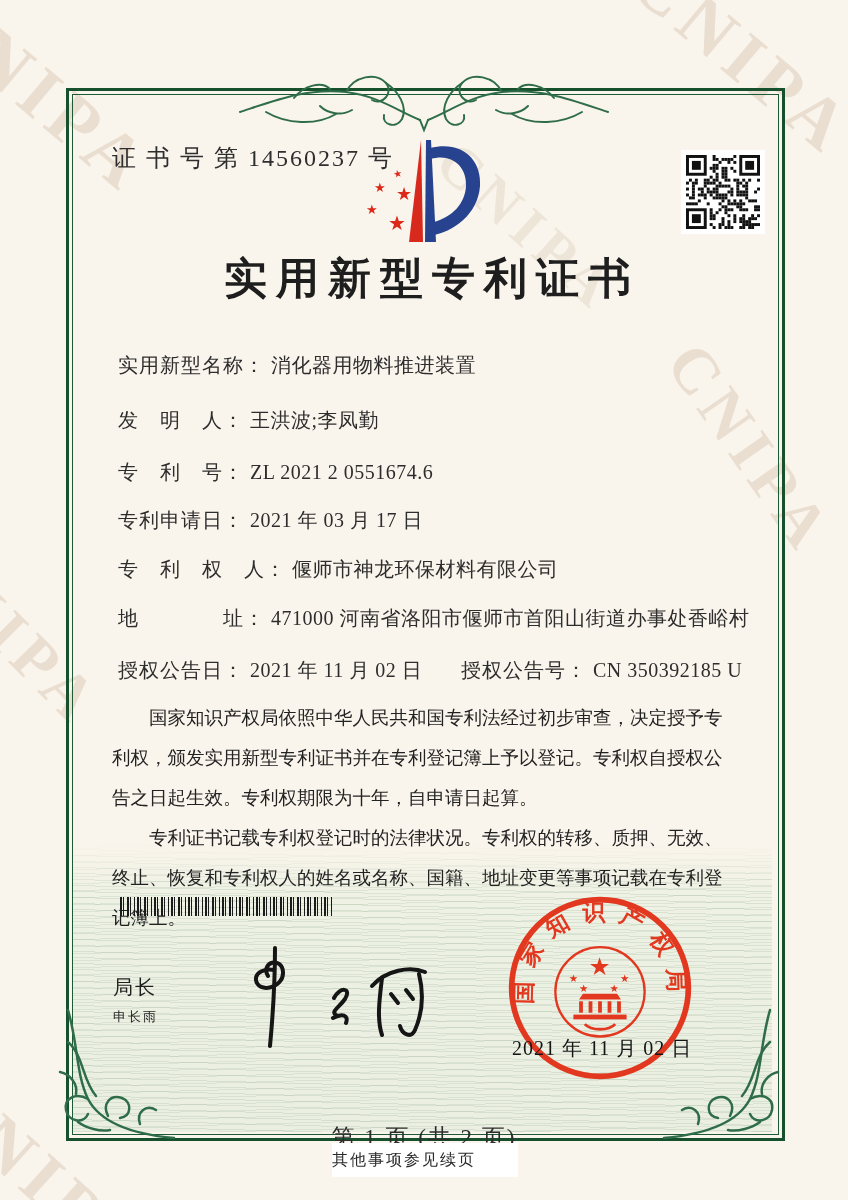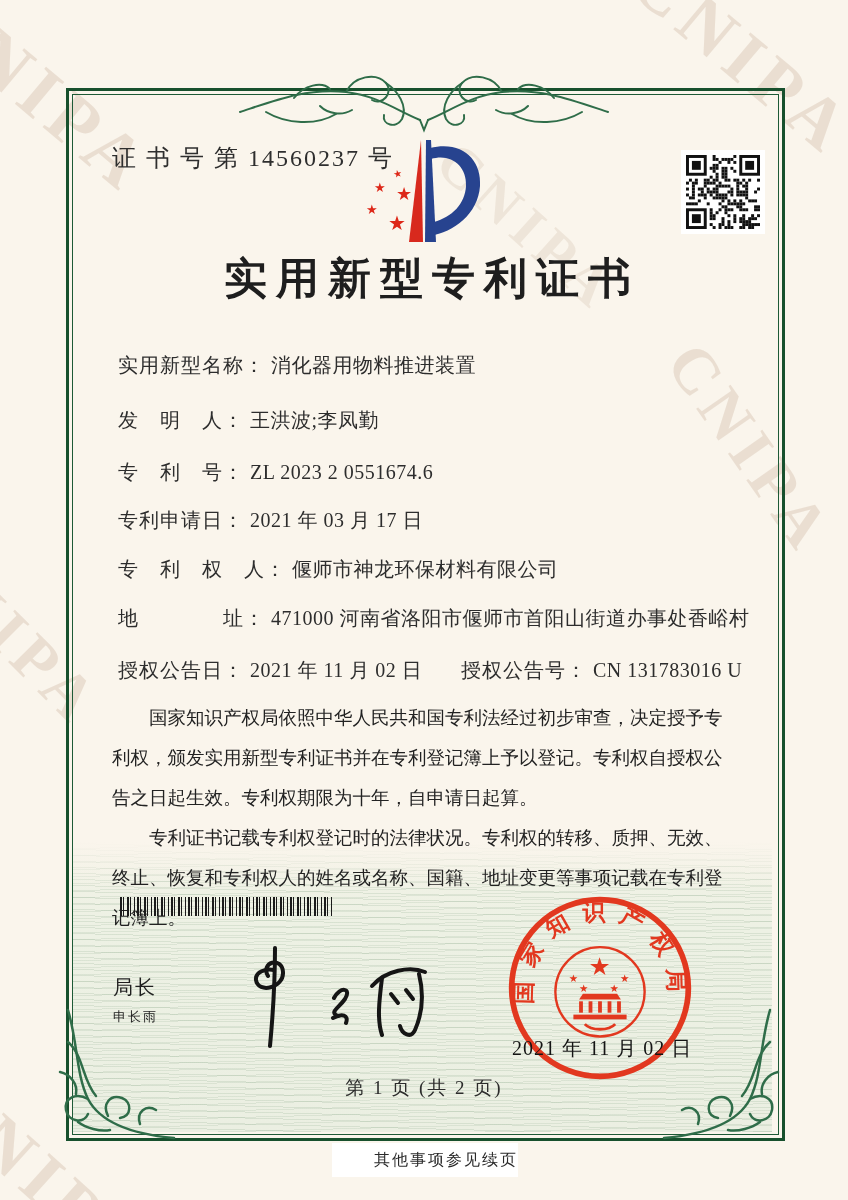--- a/index.html
+++ b/index.html
@@ -79,26 +79,26 @@
     font-family:"Liberation Sans","DejaVu Sans",sans-serif;letter-spacing:2px;}
   .signature{position:absolute;left:222px;top:942px;}
   
   .seal{position:absolute;left:505px;top:893px;}
   .seal-date{
     position:absolute;left:512px;top:1035px;font-size:20px;color:#141414;
     letter-spacing:1px;white-space:nowrap;
   }
   
   .page-info{
-    position:absolute;left:0;top:1075px;width:848px;text-align:center;
-    font-size:19px;letter-spacing:2px;color:#2c2c2c;
+    position:absolute;left:0;top:1122px;width:848px;text-align:center;
+    font-size:23px;letter-spacing:2px;color:#2c2c2c;
   }
   .cont-note{
     position:absolute;left:332px;top:1143px;width:186px;height:34px;background:#ffffff;
-    text-align:right;line-height:34px;font-size:16px;letter-spacing:2px;color:#2a2a2a;
+    text-align:left;line-height:34px;font-size:16px;letter-spacing:2px;color:#2a2a2a;
   }
   
   .orn-top{position:absolute;left:232px;top:58px;}
   .orn-bl{position:absolute;left:48px;top:1002px;}
   .orn-br{position:absolute;left:640px;top:1002px;transform:scaleX(-1);}
 </style>
 </head>
 <body>
 
 <div class="page">
@@ -385,34 +385,34 @@
 
   <div class="title">实用新型专利证书</div>
 
   <div class="field-row" style="top:352px">
     <span class="flabel">实用新型名称：</span><span class="fvalue">消化器用物料推进装置</span>
   </div>
   <div class="field-row" style="top:407px">
     <span class="flabel">发　明　人：</span><span class="fvalue">王洪波;李凤勤</span>
   </div>
   <div class="field-row" style="top:459px">
-    <span class="flabel">专　利　号：</span><span class="fvalue">ZL 2023 2 0551674.6</span>
+    <span class="flabel">专　利　号：</span><span class="fvalue">ZL 2021 2 0551674.6</span>
   </div>
   <div class="field-row" style="top:507px">
     <span class="flabel">专利申请日：</span><span class="fvalue">2021 年 03 月 17 日</span>
   </div>
   <div class="field-row" style="top:556px">
     <span class="flabel">专　利　权　人：</span><span class="fvalue">偃师市神龙环保材料有限公司</span>
   </div>
   <div class="field-row" style="top:605px">
     <span class="flabel">地　　　　址：</span><span class="fvalue">471000 河南省洛阳市偃师市首阳山街道办事处香峪村</span>
   </div>
   <div class="field-row" style="top:657px;width:628px">
     <span><span class="flabel">授权公告日：</span><span class="fvalue">2021 年 11 月 02 日</span></span>
-    <span class="auth-right"><span class="flabel">授权公告号：</span><span class="fvalue">CN 131783016 U</span></span>
+    <span class="auth-right"><span class="flabel">授权公告号：</span><span class="fvalue">CN 350392185 U</span></span>
   </div>
 
   <div class="body-text">
     <p>国家知识产权局依照中华人民共和国专利法经过初步审查，决定授予专利权，颁发实用新型专利证书并在专利登记簿上予以登记。专利权自授权公告之日起生效。专利权期限为十年，自申请日起算。</p>
     <p>专利证书记载专利权登记时的法律状况。专利权的转移、质押、无效、终止、恢复和专利权人的姓名或名称、国籍、地址变更等事项记载在专利登记簿上。</p>
   </div>
 
   <div class="barcode"></div>
 
   <div class="signer-title">局长</div>

